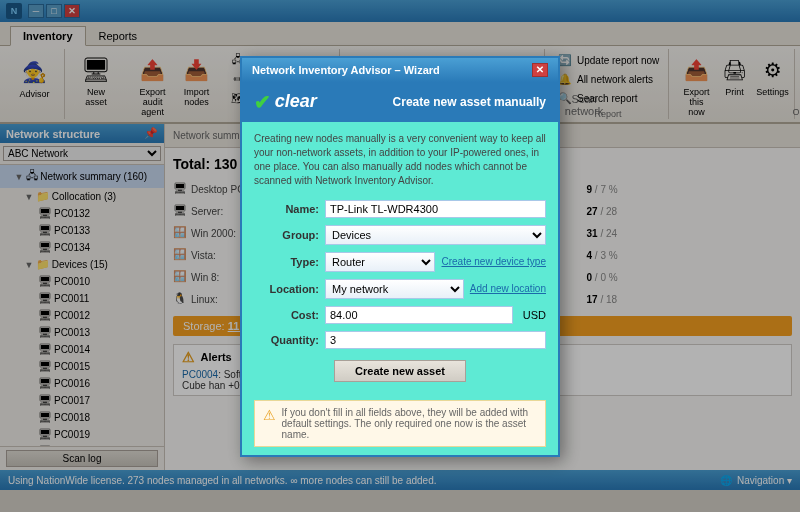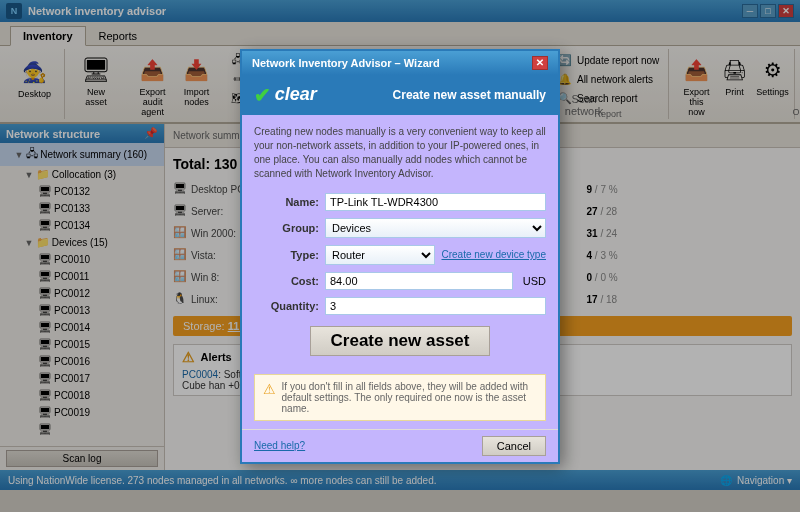--- a/index.html
+++ b/index.html
@@ -74,67 +74,66 @@
     .alerts-header { display: flex; align-items: center; gap: 6px; font-weight: bold; margin-bottom: 4px; }
     .alert-item { font-size: 10px; color: #333; }
     .alert-link { color: #1a6aaa; cursor: pointer; }
 
     
     .status-bar { height: 20px; background: linear-gradient(to bottom, #4a9fd4, #2a7ab8); color: white; display: flex; align-items: center; padding: 0 8px; font-size: 10px; justify-content: space-between; }
     .status-nav { display: flex; align-items: center; gap: 4px; }
 
     
     .modal-overlay { position: fixed; top: 0; left: 0; width: 800px; height: 512px; background: rgba(0,0,0,0.3); z-index: 100; display: flex; align-items: center; justify-content: center; }
-    .modal { background: #c4b5fd; border: 2px solid #2a7ab8; box-shadow: 4px 4px 16px rgba(0,0,0,0.4); width: 320px; font-size: 11px; }
+    .modal { background: #5eead4; border: 2px solid #2a7ab8; box-shadow: 4px 4px 16px rgba(0,0,0,0.4); width: 320px; font-size: 11px; }
     .modal-titlebar { background: linear-gradient(to bottom, #4a9fd4, #2a7ab8); color: white; padding: 5px 10px; display: flex; align-items: center; justify-content: space-between; font-size: 11px; font-weight: bold; }
     .modal-close-btn { background: #d04040; border: 1px solid #a03030; color: white; width: 16px; height: 14px; display: flex; align-items: center; justify-content: center; cursor: pointer; font-size: 10px; }
     .modal-header { background: #2a7ab8; color: white; padding: 8px 12px; display: flex; align-items: center; gap: 10px; }
     .modal-logo { font-size: 18px; font-weight: bold; color: white; display: flex; align-items: center; gap: 4px; }
     .modal-logo-check { color: #40d040; font-size: 20px; }
     .modal-header-title { font-size: 12px; font-weight: bold; color: white; }
     .modal-body { padding: 10px 12px; }
     .modal-description { font-size: 10px; color: #444; line-height: 1.4; margin-bottom: 12px; }
     .modal-form { display: flex; flex-direction: column; gap: 7px; }
     .form-row { display: flex; align-items: center; gap: 6px; }
     .form-label { width: 65px; font-weight: bold; color: #333; font-size: 11px; text-align: right; }
     .form-input { flex: 1; border: 1px solid #a8c8e8; padding: 2px 4px; font-size: 11px; background: white; }
     .form-select { flex: 1; border: 1px solid #a8c8e8; padding: 2px 2px; font-size: 11px; background: linear-gradient(to bottom, white, #e8f0f8); }
     .form-link { color: #1a6aaa; text-decoration: underline; cursor: pointer; font-size: 10px; white-space: nowrap; }
-    .modal-create-btn { background: linear-gradient(to bottom, #e8e4dc, #d0ccc4); border: 1px solid #a8a098; padding: 4px 20px; cursor: pointer; font-size: 17px; font-weight: bold; }
+    .modal-create-btn { background: linear-gradient(to bottom, #e8e4dc, #d0ccc4); border: 1px solid #a8a098; padding: 4px 20px; cursor: pointer; font-size: 11px; font-weight: bold; }
     .modal-footer-note { background: #fff8e8; border: 1px solid #e8d898; padding: 6px 8px; margin: 8px 12px; font-size: 10px; color: #666; display: flex; gap: 6px; align-items: flex-start; }
     .warning-icon { color: #e8a020; font-size: 14px; }
     .modal-bottom { display: flex; align-items: center; justify-content: space-between; padding: 6px 12px; border-top: 1px solid #e0dcd8; }
     .need-help-link { color: #1a6aaa; text-decoration: underline; cursor: pointer; font-size: 10px; }
     .cancel-btn { background: linear-gradient(to bottom, #e8e4dc, #d0ccc4); border: 1px solid #a8a098; padding: 3px 14px; cursor: pointer; font-size: 11px; }
   </style>
 </head>
 <body>
 
 <div class="title-bar">
   <div class="title-bar-icon">N</div>
-  <span class="title-bar-text">Network inventory advisor</span>
   <div class="title-bar-controls">
     <div class="title-btn">─</div>
     <div class="title-btn">□</div>
     <div class="title-btn close">✕</div>
   </div>
 </div>
 
 <div class="ribbon-tabs">
   <div class="ribbon-tab active">Inventory</div>
   <div class="ribbon-tab">Reports</div>
 </div>
 
 <div class="ribbon">
 
   <div class="ribbon-group">
     <div class="ribbon-items">
       <div class="ribbon-btn-large">
         <div class="ribbon-icon-large">🧙</div>
-        <div class="ribbon-btn-label">Desktop</div>
+        <div class="ribbon-btn-label">Advisor</div>
       </div>
     </div>
   </div>
 
   <div class="ribbon-group" style="flex-direction:row; gap:4px; align-items:flex-start; min-width:200px;">
     <div style="display:flex; flex-direction:column; gap:0;">
       <div class="ribbon-btn-large">
         <div class="ribbon-icon-large" style="font-size:24px;">🖥</div>
         <div class="ribbon-btn-label">New<br>asset</div>
       </div>
@@ -231,20 +230,25 @@
     <div style="font-size:9px; color:#666; margin-top:auto; padding-top:2px;">Options</div>
   </div>
 </div>
 
 <div class="main-area">
 
   <div class="sidebar">
     <div class="sidebar-header">
       <span>Network structure</span>
       <span style="cursor:pointer;">📌</span>
+    </div>
+    <div class="sidebar-search">
+      <select style="width:100%; font-size:10px; border:1px solid #a8a098;">
+        <option>ABC Network</option>
+      </select>
     </div>
     <div class="sidebar-content">
       <div class="tree-item selected">
         <div class="tree-row" style="padding-left:14px;">
           <span class="tree-toggle">▼</span>
           <span class="tree-icon">🖧</span>
           <span class="tree-label">Network summary (160)</span>
         </div>
       </div>
       <div class="tree-item">
@@ -491,20 +495,28 @@
           <label class="form-label">Type:</label>
           <select class="form-select" style="flex:1;">
             <option>Router</option>
             <option>Switch</option>
             <option>Server</option>
             <option>Desktop PC</option>
           </select>
           <span class="form-link">Create new device type</span>
         </div>
 
+        <div class="form-row">
+          <label class="form-label">Location:</label>
+          <select class="form-select" style="flex:1;">
+            <option>My network</option>
+            <option>Office</option>
+          </select>
+          <span class="form-link">Add new location</span>
+        </div>
 
         <div class="form-row">
           <label class="form-label">Cost:</label>
           <input class="form-input" type="text" value="84.00" style="flex: 1 1 0%;">
           <span style="margin-left:4px;">USD</span>
         </div>
 
         <div class="form-row">
           <label class="form-label">Quantity:</label>
           <input class="form-input" type="text" value="3" style="flex: 1 1 0%;">
@@ -514,18 +526,14 @@
           <button class="modal-create-btn">Create new asset</button>
         </div>
       </div>
     </div>
 
     <div class="modal-footer-note">
       <span class="warning-icon">⚠</span>
       <span>If you don't fill in all fields above, they will be added with default settings. The only required one now is the asset name.</span>
     </div>
 
-    <div class="modal-bottom">
-      <span class="need-help-link">Need help?</span>
-      <button class="cancel-btn">Cancel</button>
-    </div>
   </div>
 </div>
 
 </body></html>

